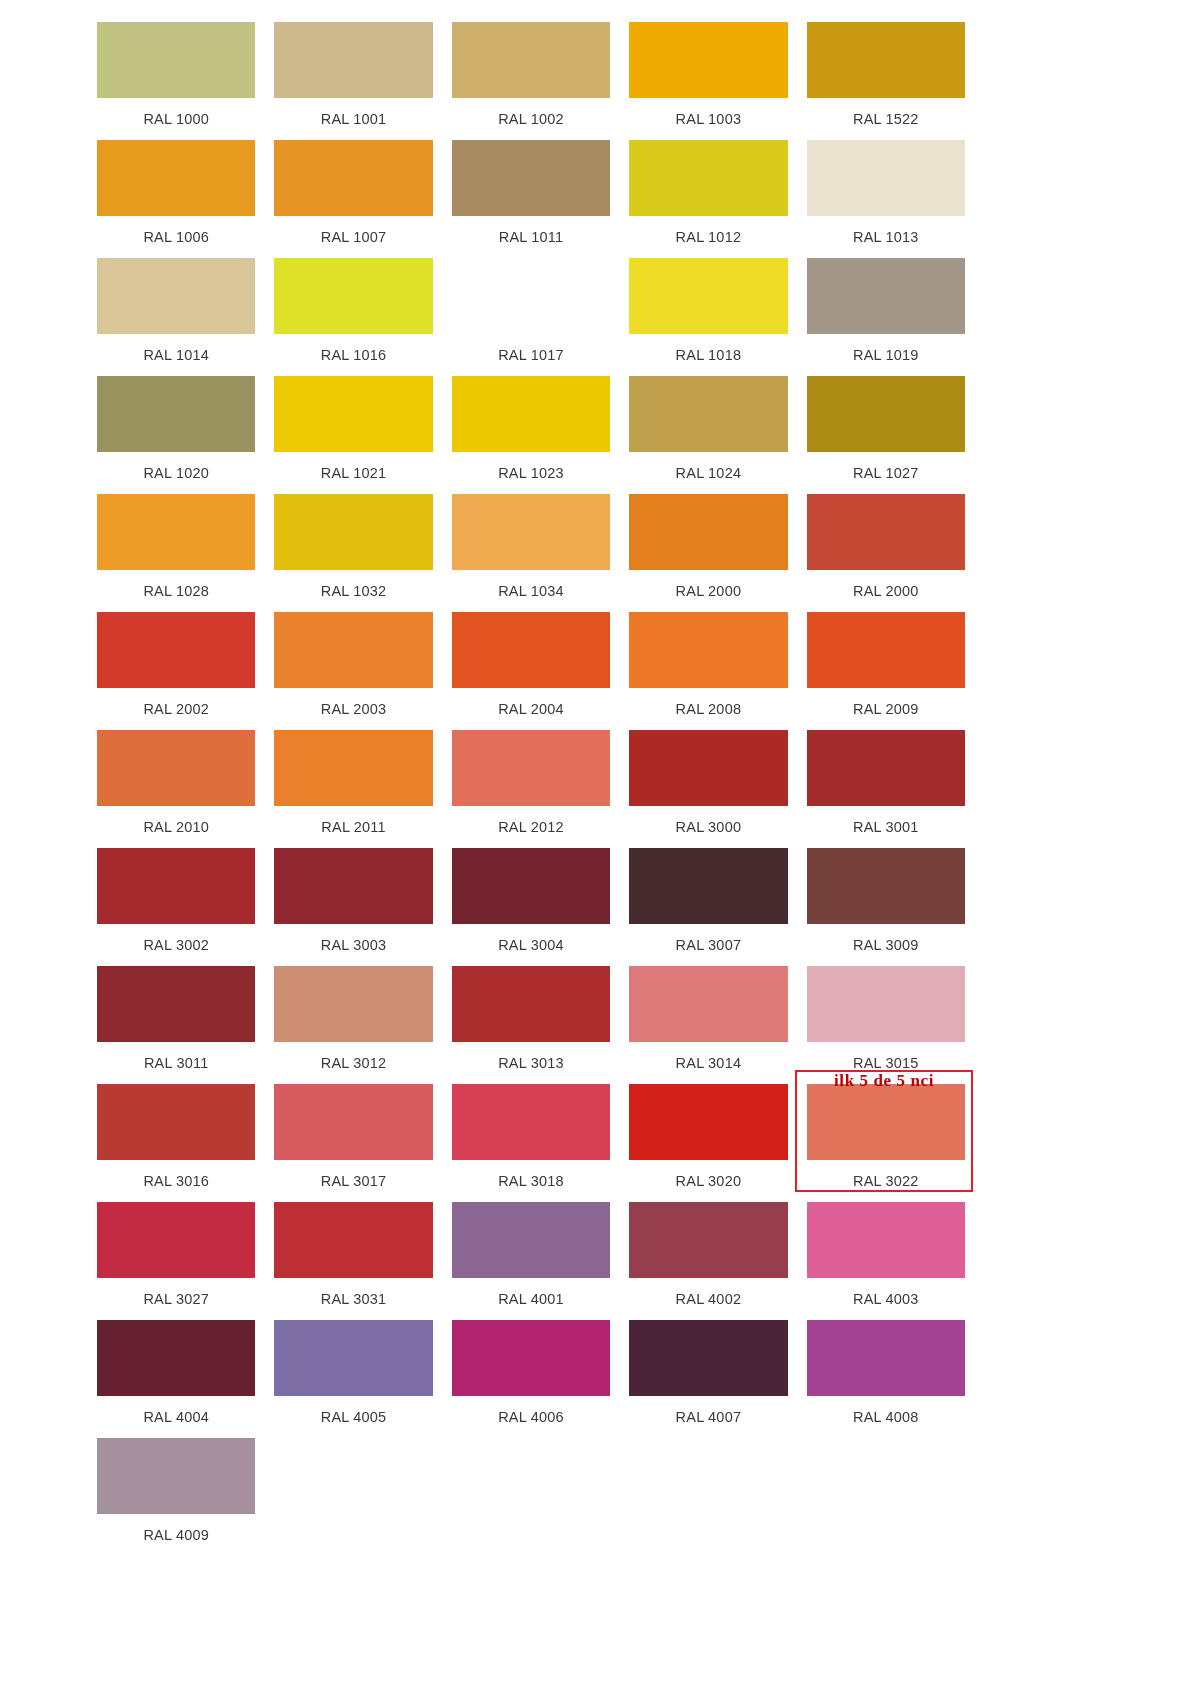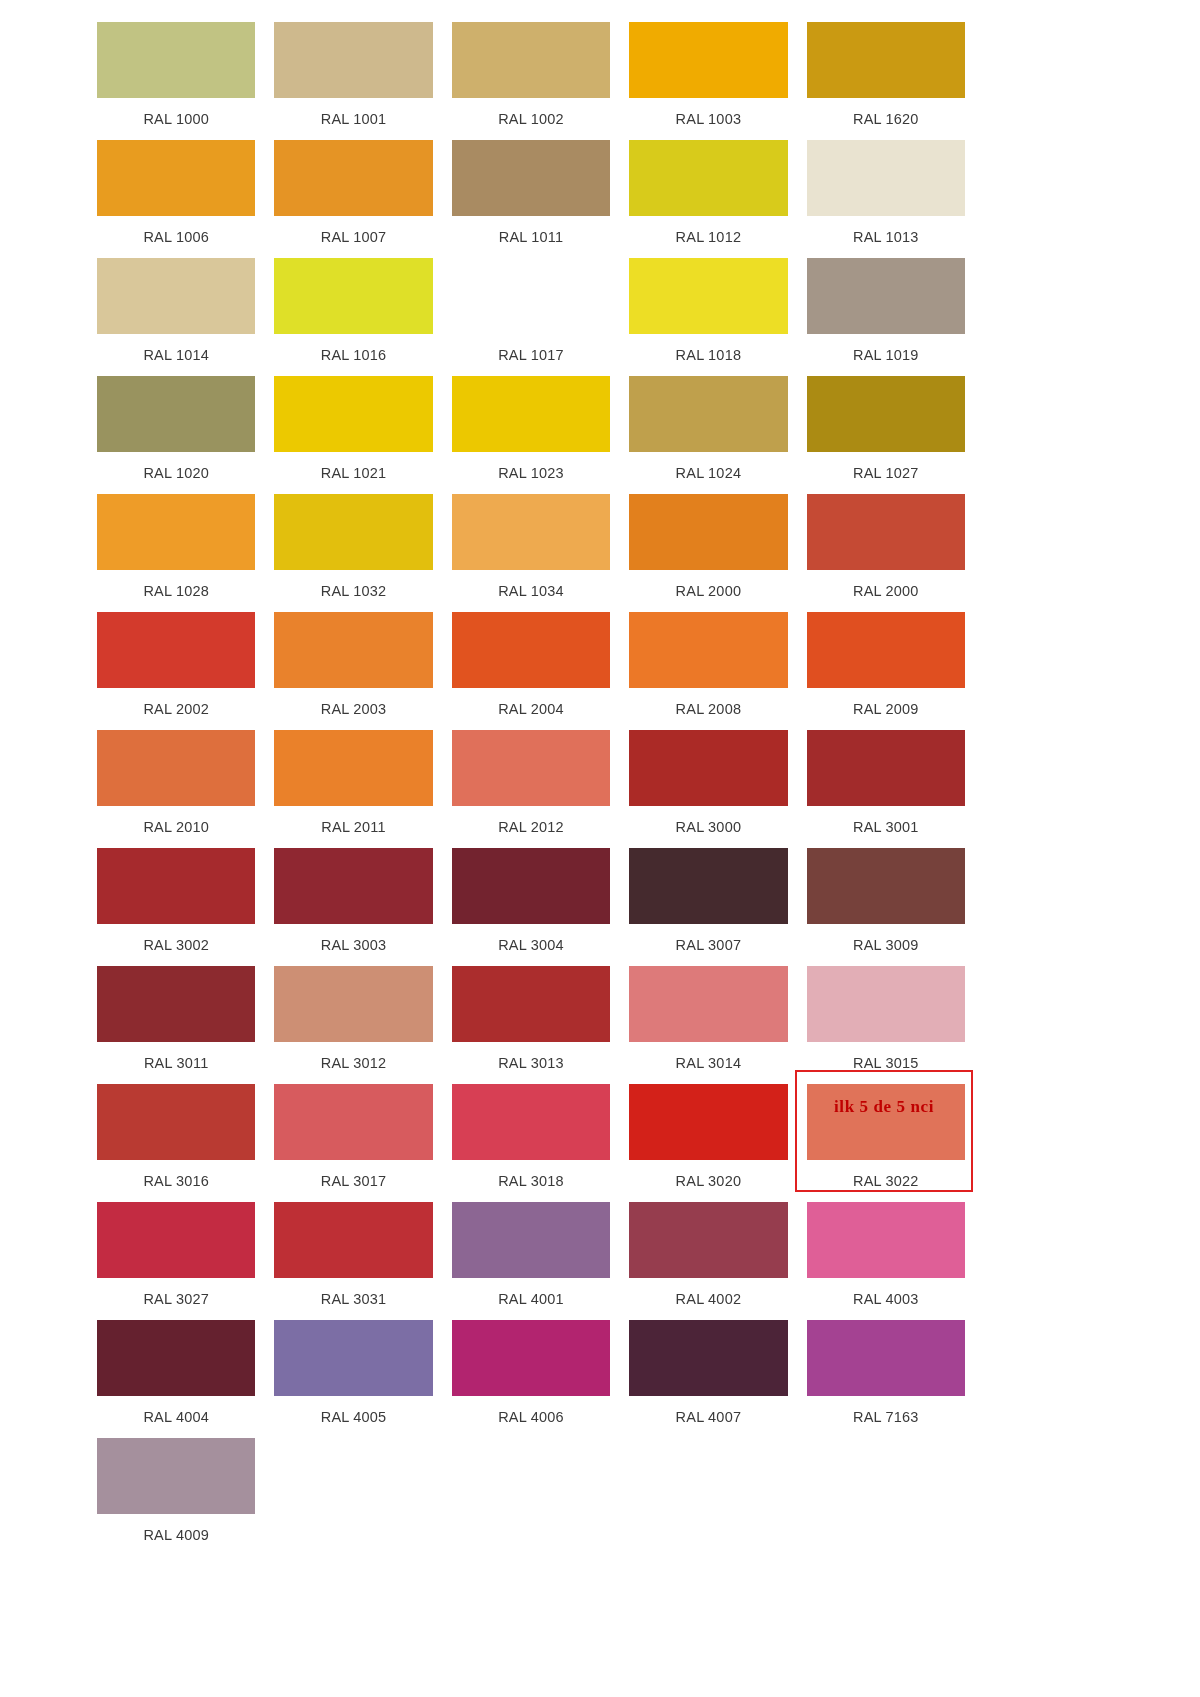--- a/index.html
+++ b/index.html
@@ -73,21 +73,20 @@
     text-align: center;
     font-family: "Liberation Serif", serif;
     font-weight: bold;
     font-style: normal;
     font-size: 17px;
     color: #c00000;
     letter-spacing: 0.6px;
     z-index: 6;
     line-height: 20px;
     white-space: nowrap;
-    margin-top: 26px;
   }
 </style>
 </head>
 <body>
 
 <div id="chart">
   <div class="grid">
       <div class="cell">
         <div class="swatch" style="background: rgb(193, 195, 131);"></div>
         <div class="label">RAL 1000</div>
@@ -99,21 +98,21 @@
       <div class="cell">
         <div class="swatch" style="background: rgb(206, 176, 108);"></div>
         <div class="label">RAL 1002</div>
       </div>
       <div class="cell">
         <div class="swatch" style="background: rgb(240, 171, 0);"></div>
         <div class="label">RAL 1003</div>
       </div>
       <div class="cell">
         <div class="swatch" style="background: rgb(202, 154, 18);"></div>
-        <div class="label">RAL 1620</div>
+        <div class="label">RAL 1522</div>
       </div>
       <div class="cell">
         <div class="swatch" style="background: rgb(232, 156, 31);"></div>
         <div class="label">RAL 1006</div>
       </div>
       <div class="cell">
         <div class="swatch" style="background: rgb(229, 148, 37);"></div>
         <div class="label">RAL 1007</div>
       </div>
       <div class="cell">
@@ -319,21 +318,21 @@
       <div class="cell">
         <div class="swatch" style="background: rgb(178, 36, 111);"></div>
         <div class="label">RAL 4006</div>
       </div>
       <div class="cell">
         <div class="swatch" style="background: rgb(76, 36, 56);"></div>
         <div class="label">RAL 4007</div>
       </div>
       <div class="cell">
         <div class="swatch" style="background: rgb(164, 66, 146);"></div>
-        <div class="label">RAL 7163</div>
+        <div class="label">RAL 4008</div>
       </div>
       <div class="cell">
         <div class="swatch" style="background: rgb(165, 144, 157);"></div>
         <div class="label">RAL 4009</div>
       </div>
     </div>
 
   <div class="annotation"></div>
   <div class="annotation-text">ilk 5 de 5 nci</div>
 </div>

